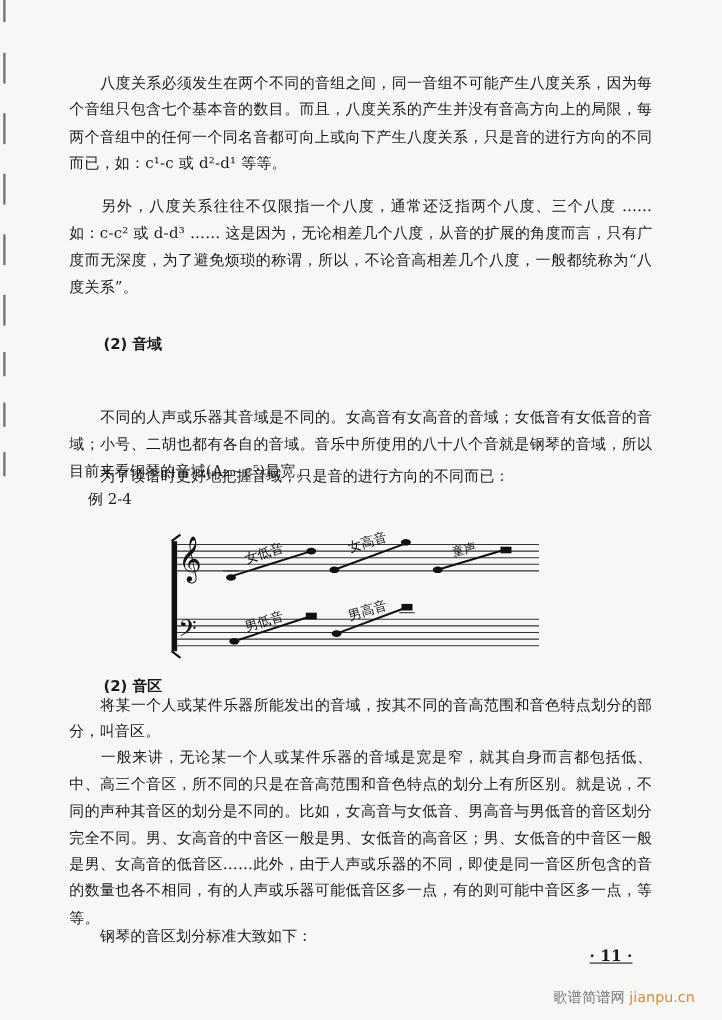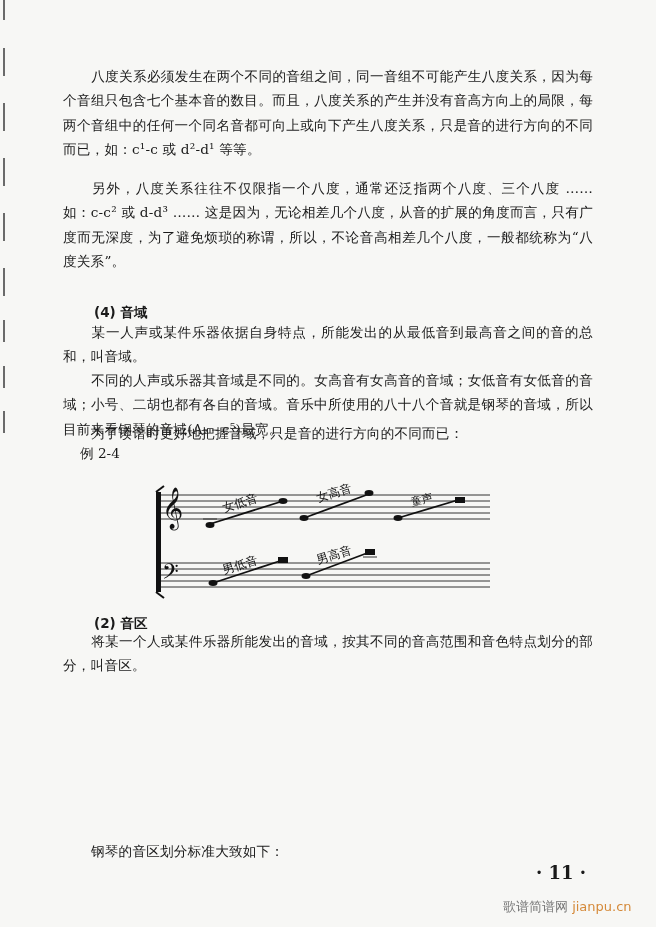--- a/index.html
+++ b/index.html
@@ -30,21 +30,21 @@
     position: absolute; left: 94px;
     font-family: "DejaVu Sans", "Liberation Sans", sans-serif;
     font-weight: bold; font-size: 13.5px; margin: 0;
   }
   .example-label {
     position: absolute; left: 80px; top: 445px; font-size: 13.6px;
   }
   .staff-figure { position: absolute; left: 140px; top: 470px; width: 360px; height: 140px; }
   .page-number {
     position: absolute; left: 536px; top: 862px;
-    font-weight: bold; font-size: 18px;
+    font-weight: bold; font-size: 14px; text-decoration: underline;
   }
   .watermark {
     position: absolute; left: 503px; top: 898px;
     font-family: "DejaVu Sans", "Liberation Sans", sans-serif;
     font-size: 13px; color: #777;
   }
   .watermark .wm-url { color: #d58a3a; }
 </style>
 </head>
 <body>
@@ -59,23 +59,22 @@
   <div class="binding-mark" style="top:268px;height:28px;"></div>
   <div class="binding-mark" style="top:320px;height:22px;"></div>
   <div class="binding-mark" style="top:366px;height:22px;"></div>
   <div class="binding-mark" style="top:411px;height:22px;"></div>
 
   <p class="para" style="top:64px;"><span class="indent"></span><span>八度关系必须发生在两个不同的音组之间，同一音组不可能产生八度关系，因为每个音组只包含七个基本音的数目。而且，八度关系的产生并没有音高方向上的局限，每两个音组中的任何一个同名音都可向上或向下产生八度关系，只是音的进行方向的不同而已，如：c¹-c 或 d²-d¹ 等等。</span></p>
 
   <p class="para" style="top:160px;margin-top:16px;"><span class="indent"></span><span>另外，八度关系往往不仅限指一个八度，通常还泛指两个八度、三个八度 …… 如：c-c² 或 d-d³ …… 这是因为，无论相差几个八度，从音的扩展的角度而言，只有广度而无深度，为了避免烦琐的称谓，所以，不论音高相差几个八度，一般都统称为“八度关系”。</span></p>
 
 
-  <h3 class="sub-title" style="top:304px;">(4) 音域</h3>
+  <h3 class="sub-title" style="top:304px;">(2) 音域</h3>
 
-  <p class="para" style="top:320px;"><span class="indent"></span><span>某一人声或某件乐器依据自身特点，所能发出的从最低音到最高音之间的音的总和，叫音域。</span></p>
 
   <p class="para" style="top:368px;"><span class="indent"></span><span>不同的人声或乐器其音域是不同的。女高音有女高音的音域；女低音有女低音的音域；小号、二胡也都有各自的音域。音乐中所使用的八十八个音就是钢琴的音域，所以目前来看钢琴的音域(A₂－c⁵)最宽。</span></p>
 
   <p class="para" style="top:421px;"><span class="indent"></span><span>为了读谱时更好地把握音域，只是音的进行方向的不同而已：</span></p>
 
   <div class="example-label">例 2-4</div>
 
   <div class="staff-figure">
     <svg width="360" height="140" viewBox="0 0 360 140" xmlns="http://www.w3.org/2000/svg">
 
@@ -128,20 +127,21 @@
       <rect x="225" y="79" width="10" height="6" fill="#111"></rect>
       <line x1="223" y1="87" x2="237" y2="87" stroke="#333" stroke-width="1"></line>
       <text x="178" y="94" font-size="12" fill="#111" transform="rotate(-17 178 94)">男高音</text>
     </svg>
   </div>
 
   <h3 class="sub-title" style="top:615px;">(2) 音区</h3>
 
   <p class="para" style="top:629px;"><span class="indent"></span><span>将某一个人或某件乐器所能发出的音域，按其不同的音高范围和音色特点划分的部分，叫音区。</span></p>
 
+  <p class="para" style="top:677px;"><span class="indent"></span><span>一般来讲，无论某一个人或某件乐器的音域是宽是窄，就其自身而言都包括低、中、高三个音区，所不同的只是在音高范围和音色特点的划分上有所区别。就是说，不同的声种其音区的划分是不同的。比如，女高音与女低音、男高音与男低音的音区划分完全不同。男、女高音的中音区一般是男、女低音的高音区；男、女低音的中音区一般是男、女高音的低音区……此外，由于人声或乐器的不同，即使是同一音区所包含的音的数量也各不相同，有的人声或乐器可能低音区多一点，有的则可能中音区多一点，等等。</span></p>
 
   <p class="para" style="top:822px;margin-top:17px;"><span class="indent"></span><span>钢琴的音区划分标准大致如下：</span></p>
 
   <div class="page-number">· 11 ·</div>
 
   <div class="watermark">
     <span>歌谱简谱网</span>
     <span class="wm-url">jianpu.cn</span>
   </div>
 </div>

